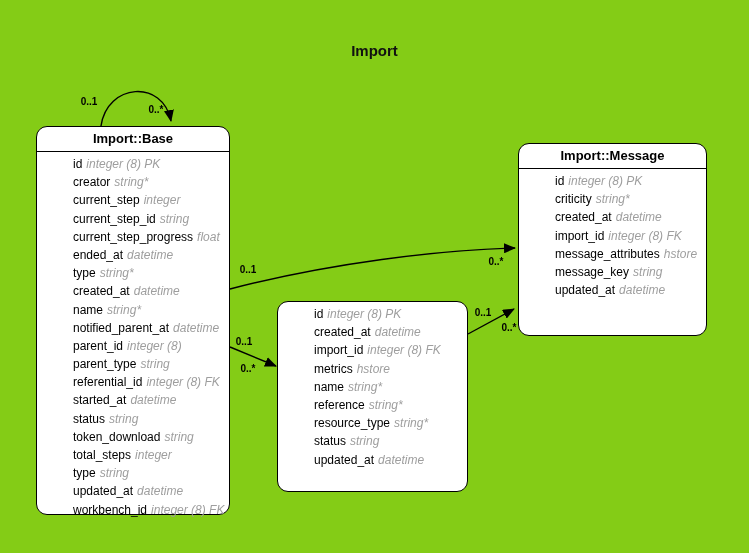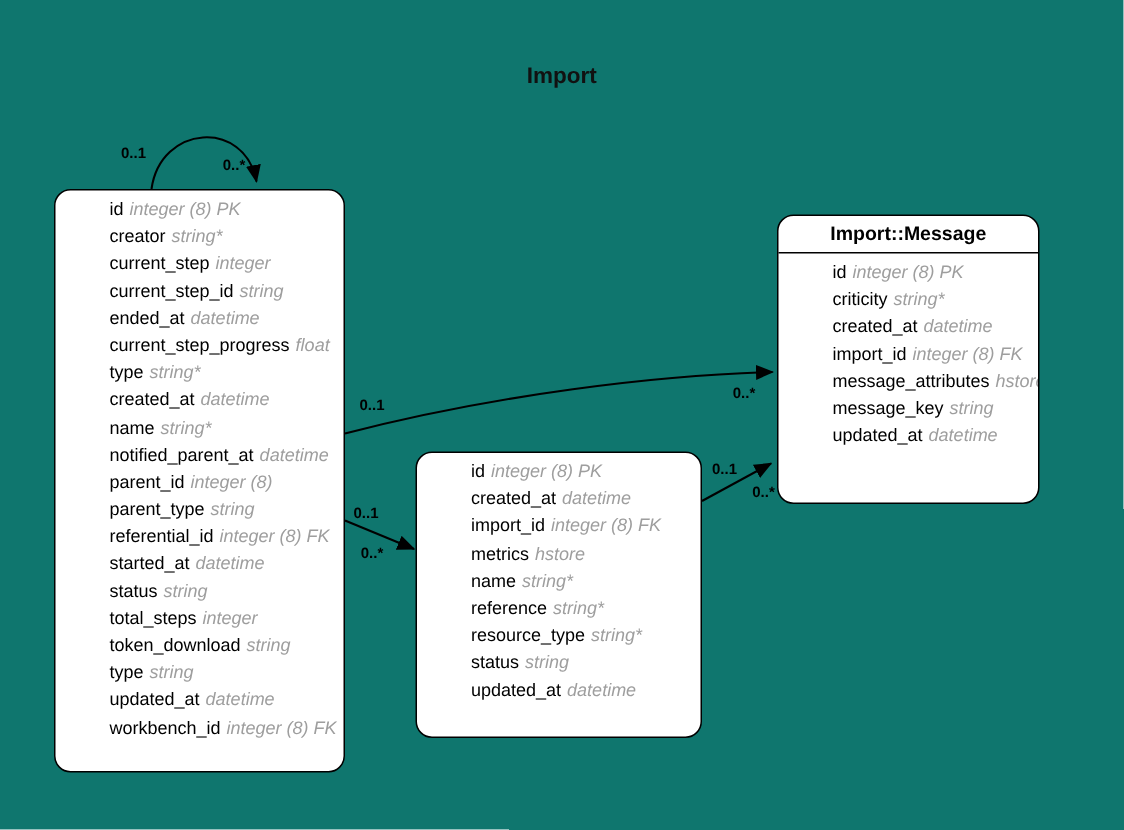--- a/index.html
+++ b/index.html
@@ -1,30 +1,30 @@
 <!DOCTYPE html>
 <html><head>
 <meta charset="utf-8">
 <style>
   html,body { margin:0; padding:0; background:#ffffff; }
   .canvas {
-    position:relative; width:749px; height:553px; background:#0f766e;
+    position:relative; width:749px; height:553px; background:#84cc16;
     font-family:"Liberation Sans", sans-serif; overflow:hidden;
   }
   .diagram-title {
     position:absolute; left:0; top:42px; width:749px;
     text-align:center; font-size:15px; font-weight:bold; color:#111;
   }
   .entity {
     position:absolute; box-sizing:border-box; background:#ffffff;
     border:1.5px solid #000; border-radius:11px; z-index:1;
   }
   #entity-base     { left:36px;  top:126px; width:194px; height:389px; }
   #entity-resource { left:277px; top:301px; width:191px; height:191px; }
-  #entity-message  { left:518px; top:143px; width:175px; height:193px; }
+  #entity-message  { left:518px; top:143px; width:189px; height:193px; }
   .entity-header {
     height:24px; line-height:24px; text-align:center;
     font-size:13px; font-weight:bold; color:#000;
     border-bottom:1.5px solid #000;
   }
   .fields {
     padding:3px 4px 0 8px; font-size:12px; line-height:18.2px;
     white-space:nowrap; overflow:hidden;
   }
   .field-row { height:18.2px; }
@@ -64,38 +64,39 @@
     <path class="rel-line" marker-end="url(#arrow)" d="M 230 347 L 276 366"></path>
     <text class="card-label" x="244" y="345" text-anchor="middle">0..1</text>
     <text class="card-label" x="248" y="372" text-anchor="middle">0..*</text>
 
     <path class="rel-line" marker-end="url(#arrow)" d="M 468 334 L 514 309"></path>
     <text class="card-label" x="483" y="316" text-anchor="middle">0..1</text>
     <text class="card-label" x="509" y="331" text-anchor="middle">0..*</text>
   </svg>
 
   <div class="entity" id="entity-base">
+    <div class="entity-header">Import::Base</div>
     <div class="fields">
         <div class="field-row"><span class="fname">id</span><span class="ftype">integer (8) PK</span></div>
         <div class="field-row"><span class="fname">creator</span><span class="ftype">string*</span></div>
         <div class="field-row"><span class="fname">current_step</span><span class="ftype">integer</span></div>
         <div class="field-row"><span class="fname">current_step_id</span><span class="ftype">string</span></div>
+        <div class="field-row"><span class="fname">current_step_progress</span><span class="ftype">float</span></div>
         <div class="field-row"><span class="fname">ended_at</span><span class="ftype">datetime</span></div>
-        <div class="field-row"><span class="fname">current_step_progress</span><span class="ftype">float</span></div>
         <div class="field-row"><span class="fname">type</span><span class="ftype">string*</span></div>
         <div class="field-row"><span class="fname">created_at</span><span class="ftype">datetime</span></div>
         <div class="field-row"><span class="fname">name</span><span class="ftype">string*</span></div>
         <div class="field-row"><span class="fname">notified_parent_at</span><span class="ftype">datetime</span></div>
         <div class="field-row"><span class="fname">parent_id</span><span class="ftype">integer (8)</span></div>
         <div class="field-row"><span class="fname">parent_type</span><span class="ftype">string</span></div>
         <div class="field-row"><span class="fname">referential_id</span><span class="ftype">integer (8) FK</span></div>
         <div class="field-row"><span class="fname">started_at</span><span class="ftype">datetime</span></div>
         <div class="field-row"><span class="fname">status</span><span class="ftype">string</span></div>
+        <div class="field-row"><span class="fname">token_download</span><span class="ftype">string</span></div>
         <div class="field-row"><span class="fname">total_steps</span><span class="ftype">integer</span></div>
-        <div class="field-row"><span class="fname">token_download</span><span class="ftype">string</span></div>
         <div class="field-row"><span class="fname">type</span><span class="ftype">string</span></div>
         <div class="field-row"><span class="fname">updated_at</span><span class="ftype">datetime</span></div>
         <div class="field-row"><span class="fname">workbench_id</span><span class="ftype">integer (8) FK</span></div>
       </div>
   </div>
 
   <div class="entity" id="entity-resource">
     <div class="fields">
         <div class="field-row"><span class="fname">id</span><span class="ftype">integer (8) PK</span></div>
         <div class="field-row"><span class="fname">created_at</span><span class="ftype">datetime</span></div>

